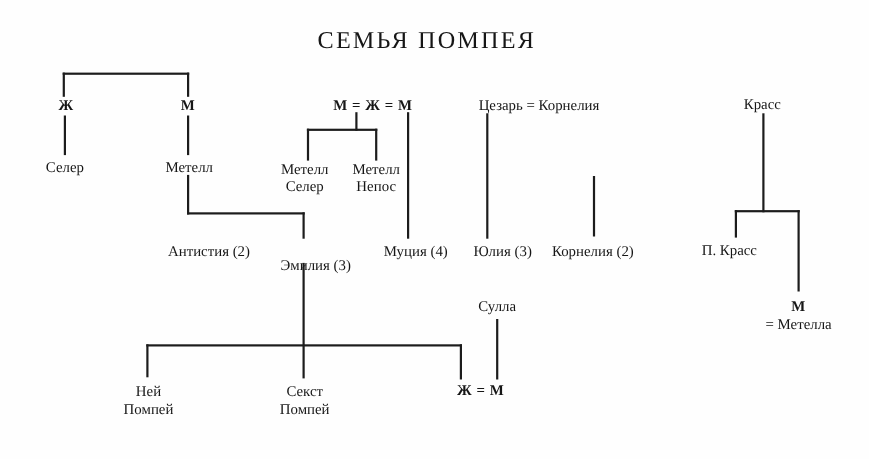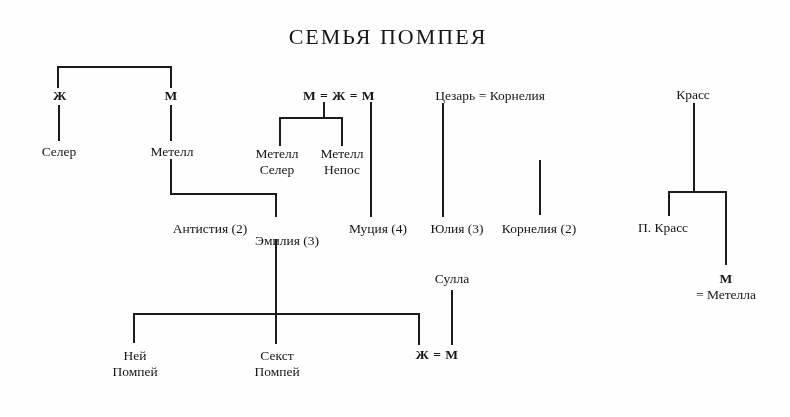--- a/index.html
+++ b/index.html
@@ -80,21 +80,21 @@
   <div class="label" style="left:172px;top:144px">Метелл</div>
   <div class="label" style="left:277px;top:146px">
     <div>Метелл</div>
     <div>Селер</div>
   </div>
   <div class="label" style="left:342px;top:146px">
     <div>Метелл</div>
     <div>Непос</div>
   </div>
 
-  <div class="label" style="left:210px;top:221px">Антистия (2)</div>
+  <div class="label" style="left:190px;top:221px">Антистия (2)</div>
   <div class="label" style="left:287px;top:233px">Эмилия (3)</div>
   <div class="label" style="left:378px;top:221px">Муция (4)</div>
   <div class="label" style="left:457px;top:221px">Юлия (3)</div>
   <div class="label" style="left:539px;top:221px">Корнелия (2)</div>
   <div class="label" style="left:663px;top:220px">П. Красс</div>
 
   <div class="label" style="left:452px;top:271px">Сулла</div>
   <div class="label bold" style="left:726px;top:271px">М</div>
   <div class="label" style="left:726px;top:287px">= Метелла</div>
 

